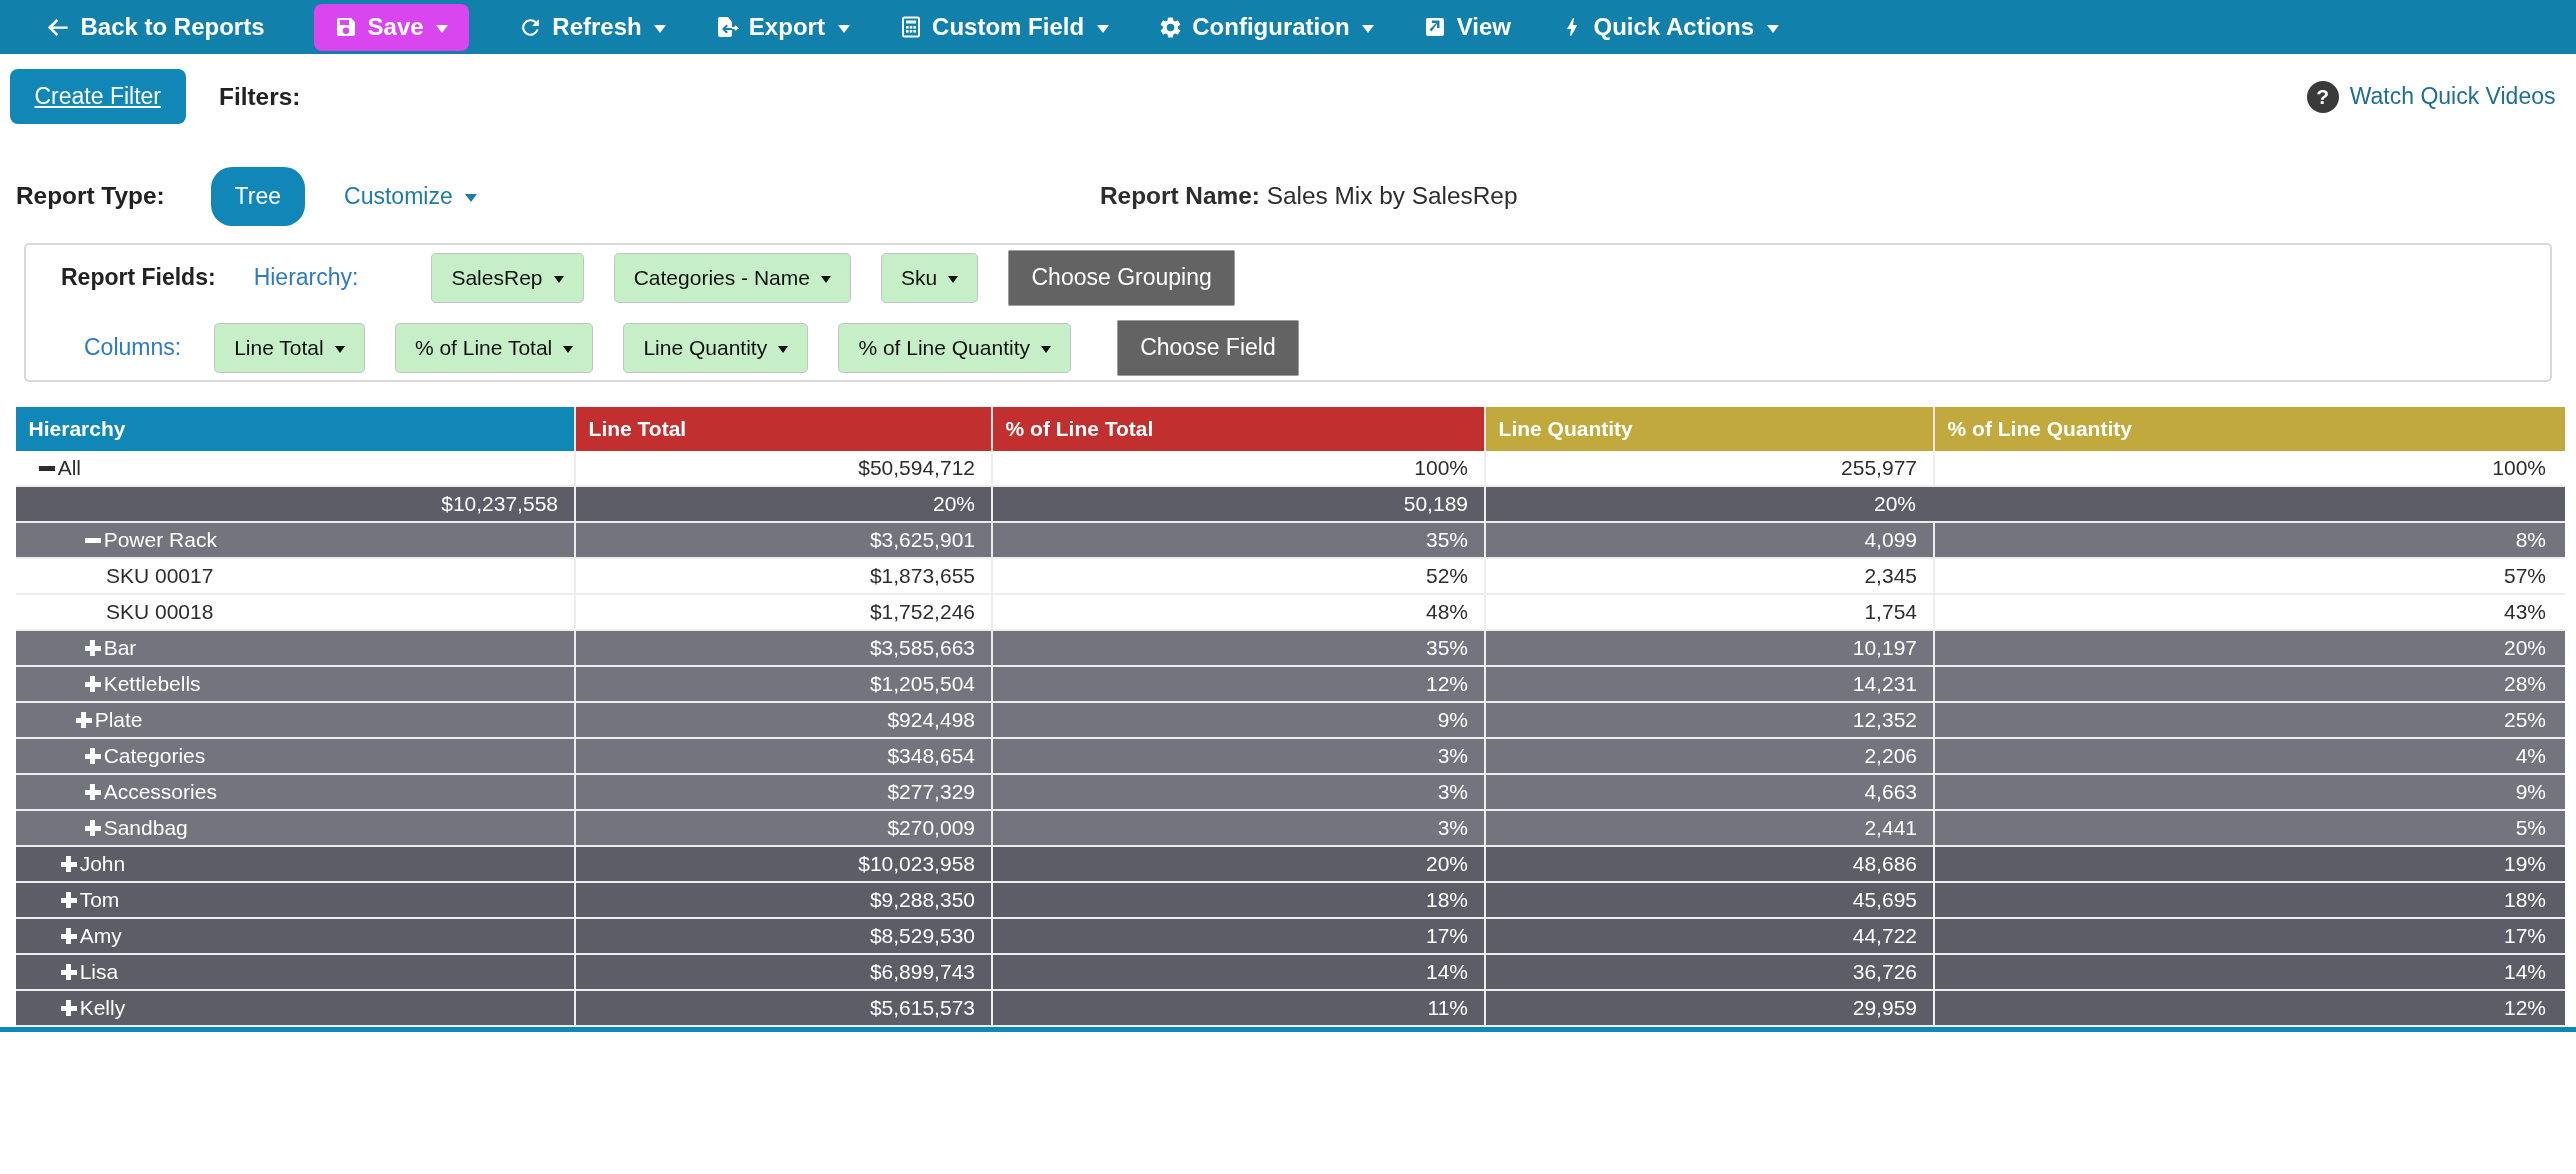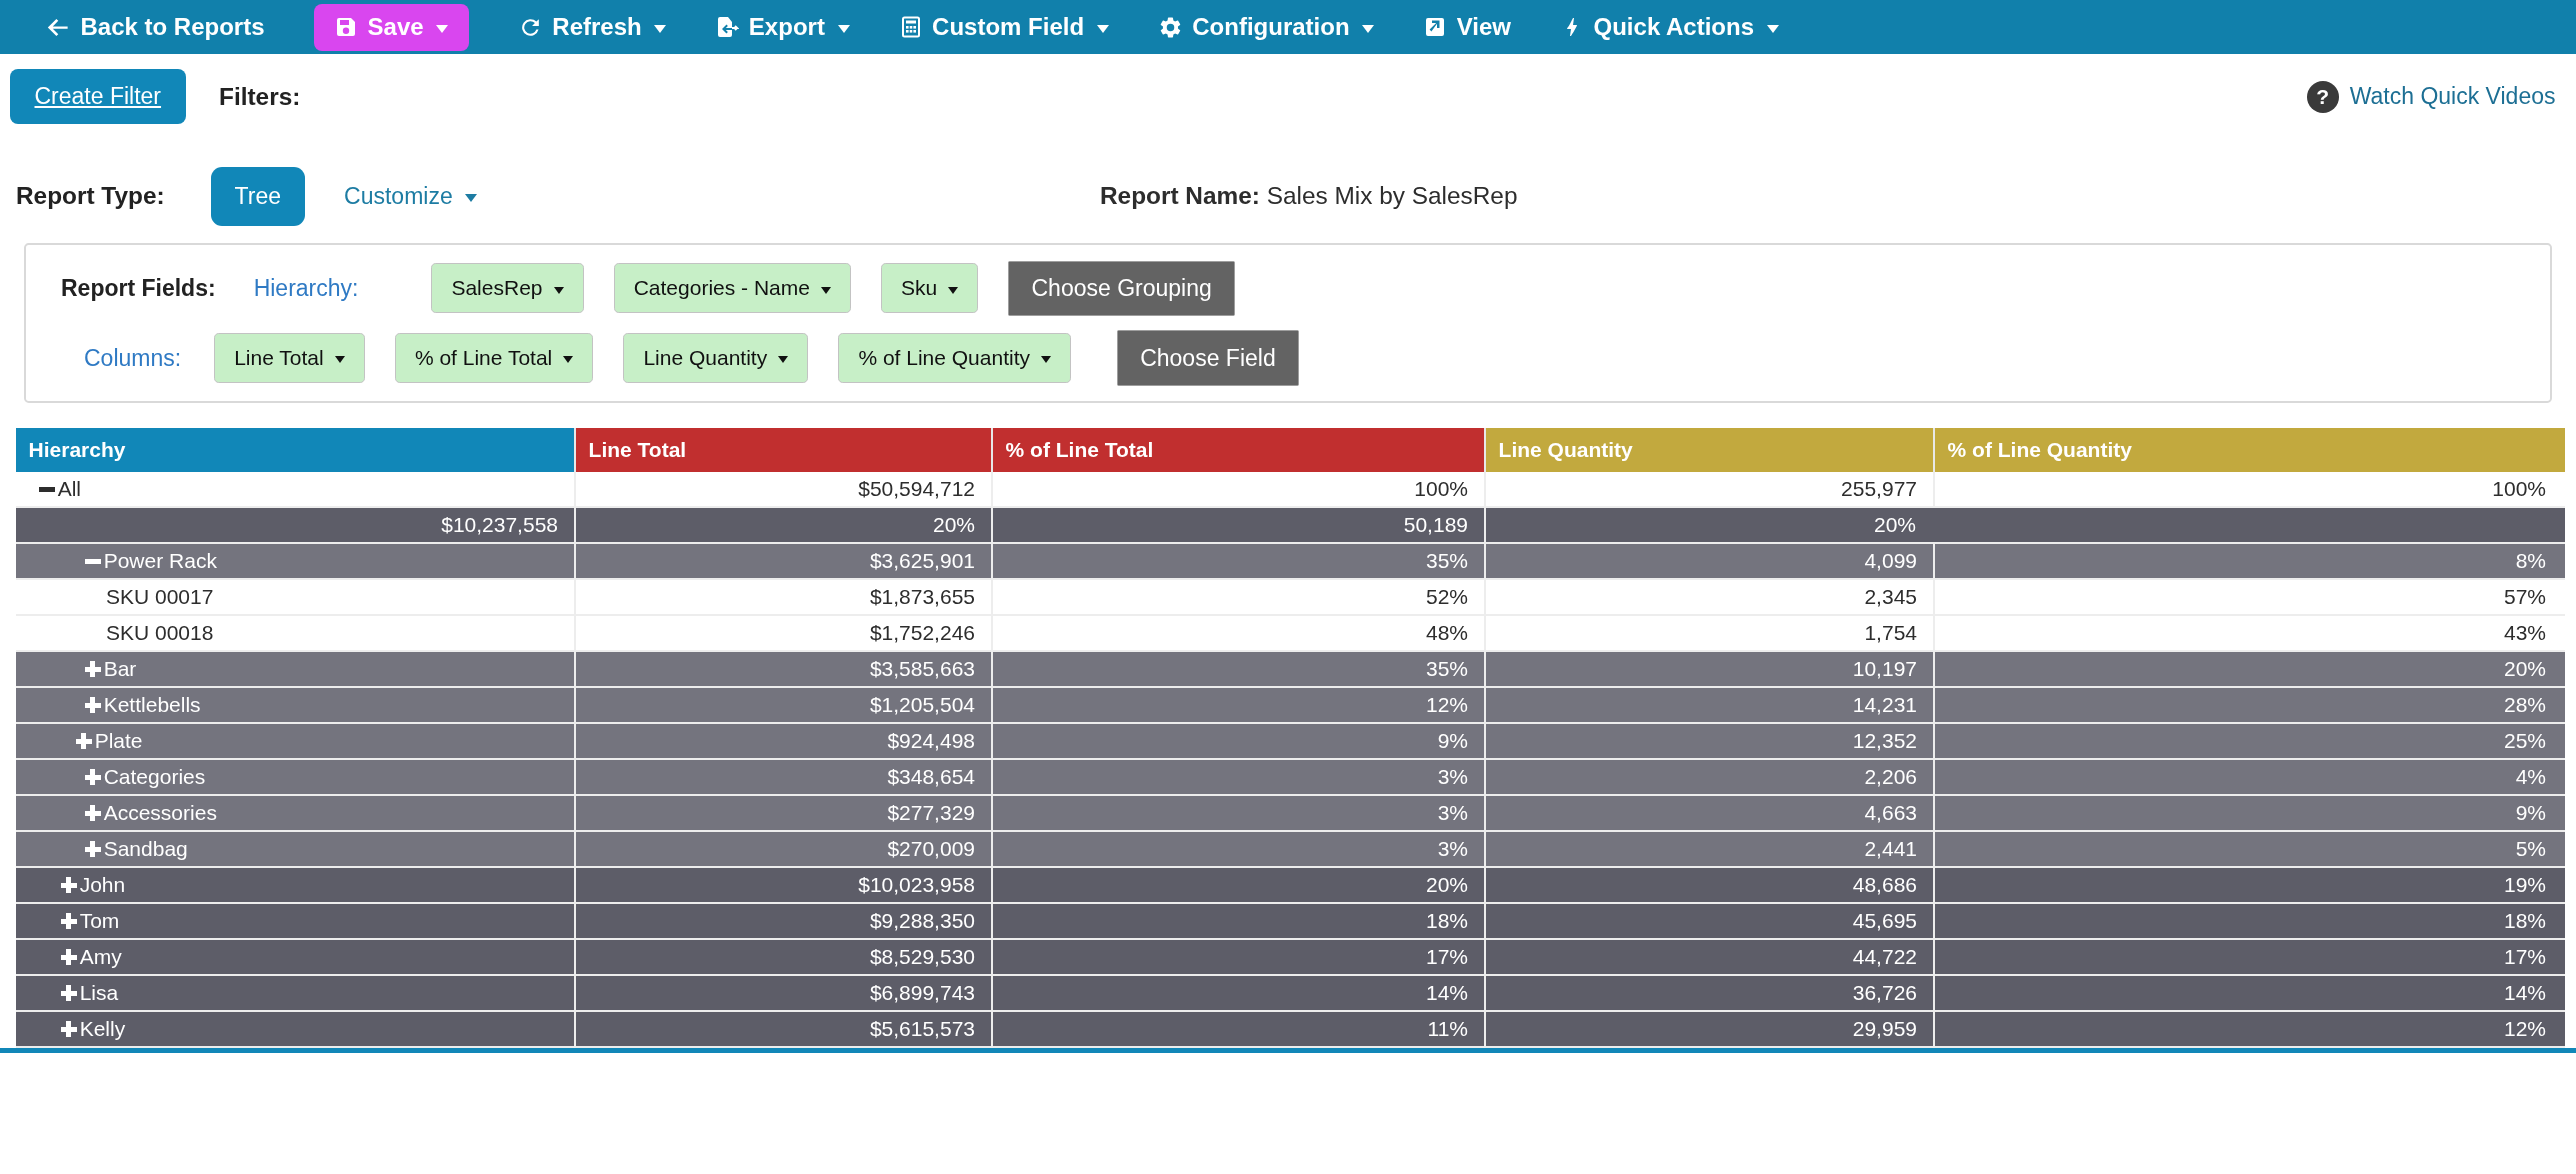--- a/index.html
+++ b/index.html
@@ -60,33 +60,33 @@
 
   
   .type-row {
     margin-top:43px; height:62px;
     display:flex; align-items:center; padding-left:16px;
     position:relative;
   }
   .type-label { font-size:24.4px; font-weight:bold; color:#222; }
   .tree-btn {
     margin-left:46px; background:#1187b8; color:#fff; border:none;
-    border-radius:11px; font-size:23px; padding:16px 24px; cursor:pointer;
+    border-radius:21px; font-size:23px; padding:16px 24px; cursor:pointer;
     font-family:"Liberation Sans", sans-serif;
   }
   .customize-link {
     margin-left:39px; color:#1d7ca3; font-size:23px;
     display:flex; align-items:center; gap:9.5px; cursor:pointer;
   }
   .report-name { position:absolute; left:1100px; font-size:24.4px; white-space:nowrap; }
   .report-name b { font-weight:bold; }
 
   
   .panel {
-    margin:16px 24px 0 24px; height:160px;
+    margin:16px 24px 0 24px; height:139px;
     border:2.4px solid #d9d9d9; border-radius:4.7px;
     display:flex; flex-direction:column; justify-content:center; gap:14px;
   }
   .panel-row { display:flex; align-items:center; }
   .panel-row.r1 { padding-left:35px; }
   .panel-row.r2 { padding-left:58px; }
   .rf-label { font-size:23px; font-weight:bold; color:#222; margin-right:38px; }
   .link-blue { color:#2f7ac4; font-size:23px; cursor:pointer; }
   .r1 .link-blue { margin-right:73px; }
   .r2 .link-blue { margin-right:33px; }

